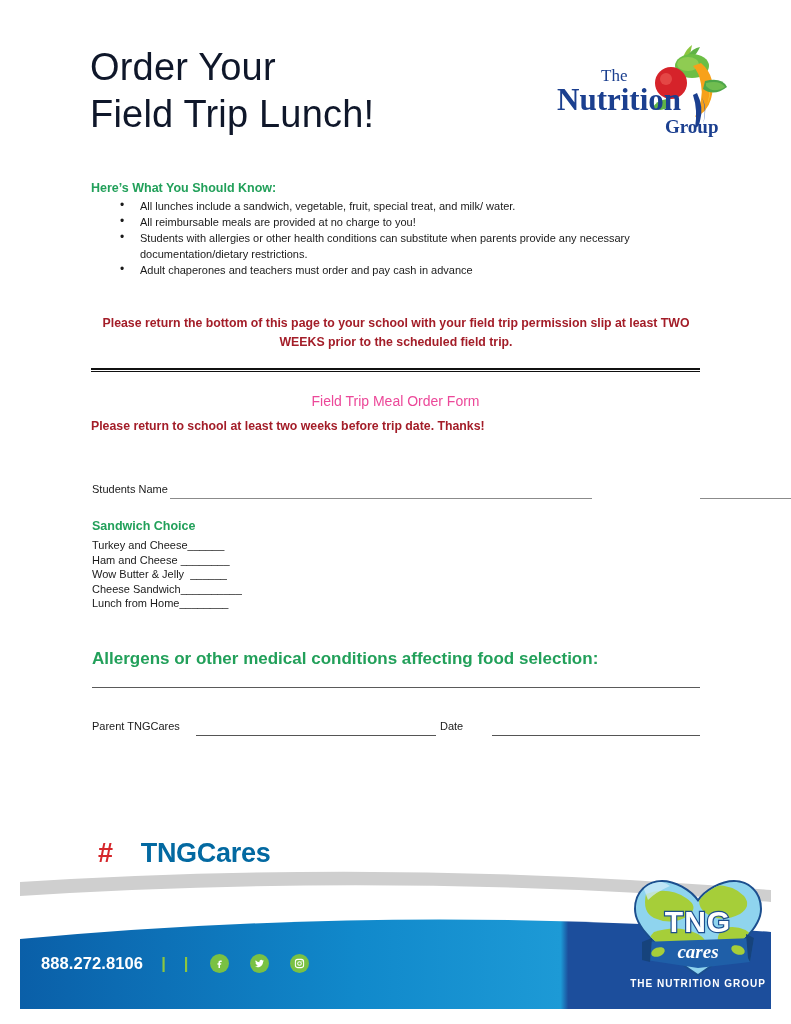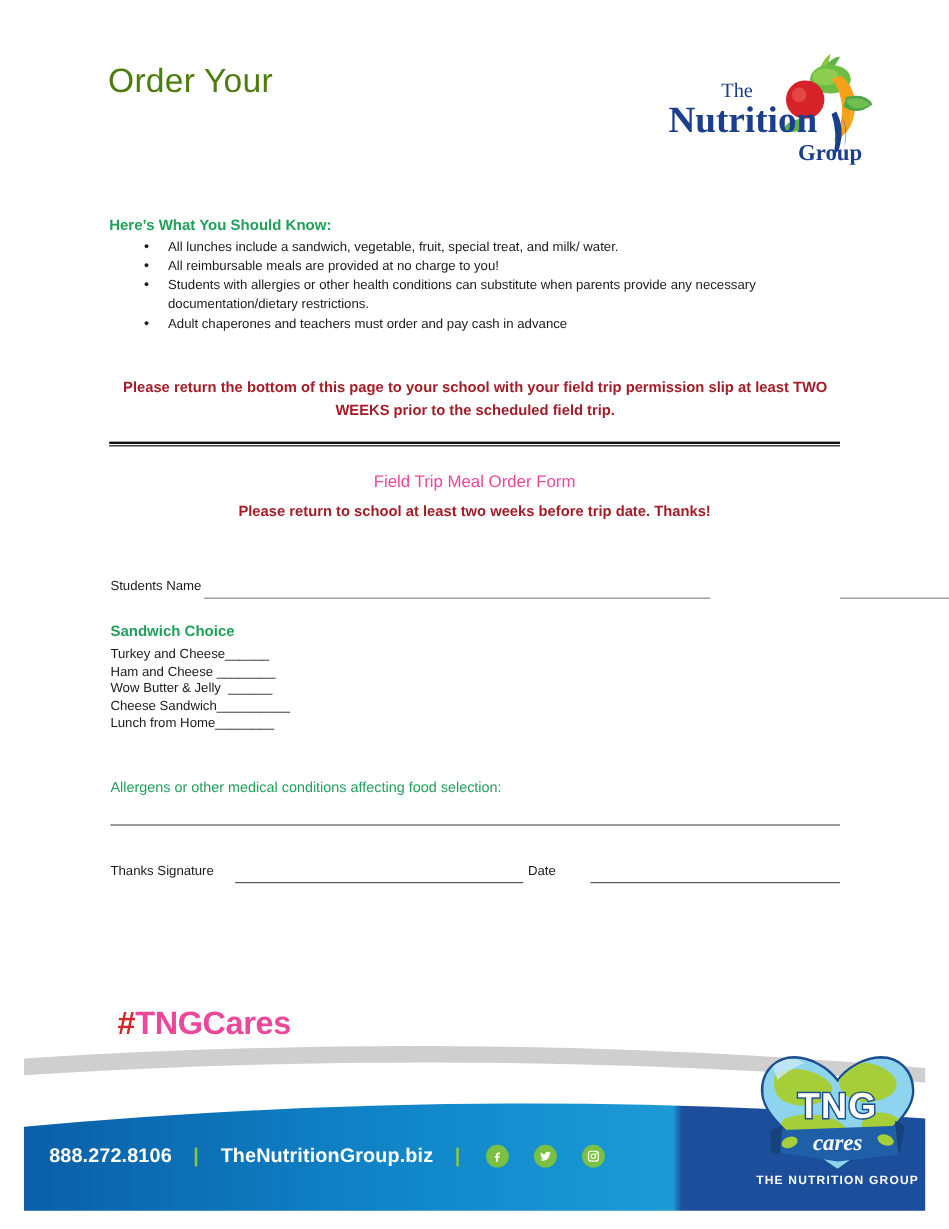--- a/index.html
+++ b/index.html
@@ -22,22 +22,22 @@
     left: 0; top: 0;
     width: 791px;
     height: 160px;
   }
   .title-block {
     position: absolute;
     left: 90px;
     top: 44px;
   }
   .title-line {
-    font-size: 28px;
-    color: #4d7c0f;
+    font-size: 38px;
+    color: #0f172a;
     line-height: 47px;
     letter-spacing: 0.2px;
     white-space: nowrap;
   }
 
   
   .logo-box {
     position: absolute;
     left: 555px;
     top: 33px;
@@ -114,21 +114,20 @@
     width: 609px;
     text-align: center;
     font-size: 14px;
     color: #ec4899;
   }
   .form-sub {
     position: absolute;
     left: 91px;
     top: 419px;
     width: 609px;
-    text-align: center;
     font-size: 12.3px;
     font-weight: bold;
     color: #a31d28;
   }
 
   
   .name-row {
     position: absolute;
     left: 92px;
     top: 483px;
@@ -164,22 +163,22 @@
     font-size: 11px;
     line-height: 14.5px;
   }
   .sand-list .opt { white-space: pre; }
 
   
   .allergen-head {
     position: absolute;
     left: 92px;
     top: 649px;
-    font-size: 12px;
-    font-weight: normal;
+    font-size: 17px;
+    font-weight: bold;
     color: #22a05a;
   }
   .allergen-rule {
     position: absolute;
     left: 92px;
     top: 687px;
     width: 608px;
     border-bottom: 1px solid #5a5a5a;
     height: 0;
   }
@@ -202,21 +201,21 @@
   
   .hashtag {
     position: absolute;
     left: 98px;
     top: 838px;
     font-size: 27px;
     font-weight: bold;
     letter-spacing: -0.3px;
   }
   .hash-sym { color: #d5262b; }
-  .hash-txt { color: #ec4899; }
+  .hash-txt { color: #0369a1; margin-left: 28px; }
 
   
   .footer {
     position: absolute;
     left: 0;
     bottom: 0;
     width: 791px;
     height: 160px;
     overflow: hidden;
   }
@@ -260,20 +259,21 @@
     z-index: 6;
   }
 </style>
 </head>
 <body>
 
 <div class="header">
 
   <div class="title-block">
     <div class="title-line">Order Your</div>
+    <div class="title-line">Field Trip Lunch!</div>
   </div>
 
   <div class="logo-box">
     <svg class="logo-svg" width="188" height="110" viewBox="0 0 188 110" xmlns="http://www.w3.org/2000/svg" aria-hidden="true">
 
       <path d="M128 24 q4 -9 9 -12 q-1 7 -3 11 z" fill="#8cc63e"></path>
       <path d="M132 23 q6 -8 13 -9 q-3 7 -8 11 z" fill="#5fb246"></path>
       <ellipse cx="137" cy="33" rx="17" ry="12" fill="#6cbe45"></ellipse>
       <ellipse cx="133" cy="31" rx="11" ry="7" fill="#8fcc52"></ellipse>
 
@@ -327,21 +327,21 @@
   <div class="opt">Ham and Cheese ________</div>
   <div class="opt">Wow Butter &amp; Jelly  ______</div>
   <div class="opt">Cheese Sandwich__________</div>
   <div class="opt">Lunch from Home________</div>
 </div>
 
 <div class="allergen-head">Allergens or other medical conditions affecting food selection:</div>
 <div class="allergen-rule"></div>
 
 <div class="sig-row">
-  <span class="sig-label">Thanks Signature</span>
+  <span class="sig-label">Parent TNGCares</span>
   <span class="sig-rule"></span>
   <span class="date-label">Date</span>
   <span class="date-rule"></span>
 </div>
 
 <div class="hashtag">
   <span class="hash-sym">#</span><span class="hash-txt">TNGCares</span>
 </div>
 
 <div class="footer">
@@ -357,21 +357,20 @@
     </defs>
 
     <path d="M20 18 Q400 -6 771 26 L771 38 Q400 8 20 32 Z" fill="#cfcfcf"></path>
 
     <path d="M20 75 Q400 40 771 68 L771 145 L20 145 Z" fill="url(#blueGrad)"></path>
   </svg>
 
   <div class="footer-text" style="position:absolute; left:41px; top:90px;">
     <span>888.272.8106</span>
     <span class="pipe">|</span>
-    <span>TheNutritionGroup.biz</span>
     <span class="pipe">|</span>
 
     <span class="social">
       <svg width="11" height="11" viewBox="0 0 24 24" aria-hidden="true">
         <path d="M14.5 8.5h2.3V5.4h-2.8c-2.6 0-4.2 1.6-4.2 4.2v1.9H7.5v3.1h2.3V22h3.3v-7.4h2.4l.4-3.1h-2.8V9.8c0-.8.3-1.3 1.4-1.3z" fill="#fff"></path>
       </svg>
     </span>
 
     <span class="social">
       <svg width="11" height="11" viewBox="0 0 24 24" aria-hidden="true">

